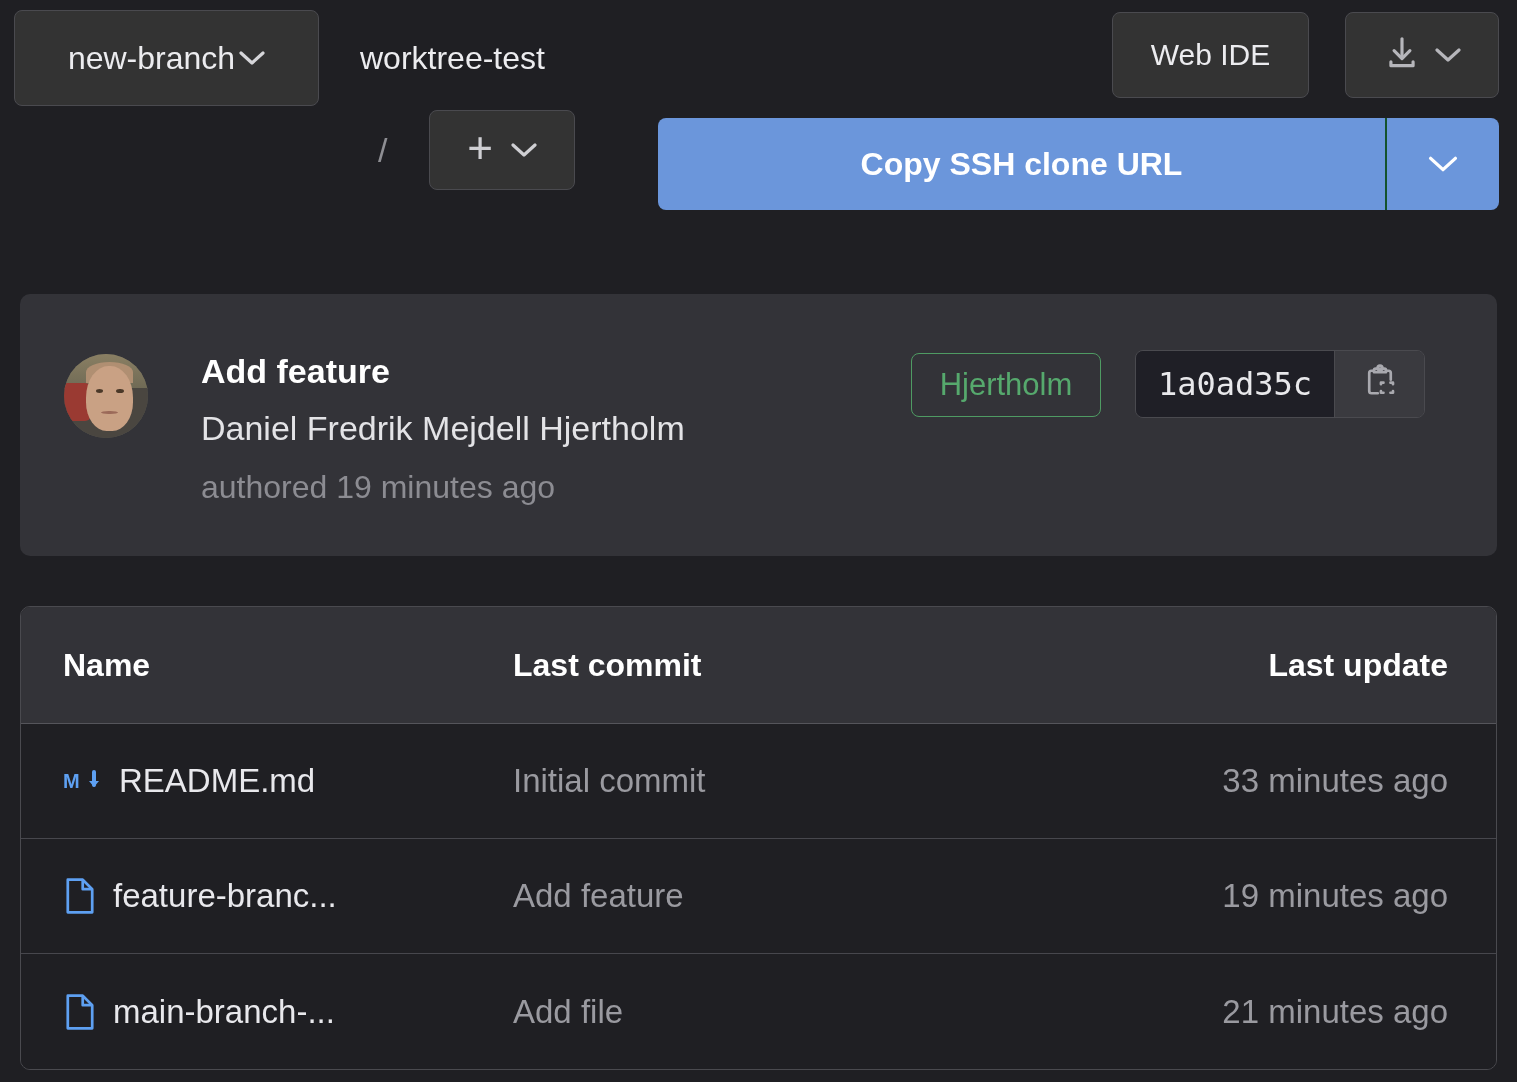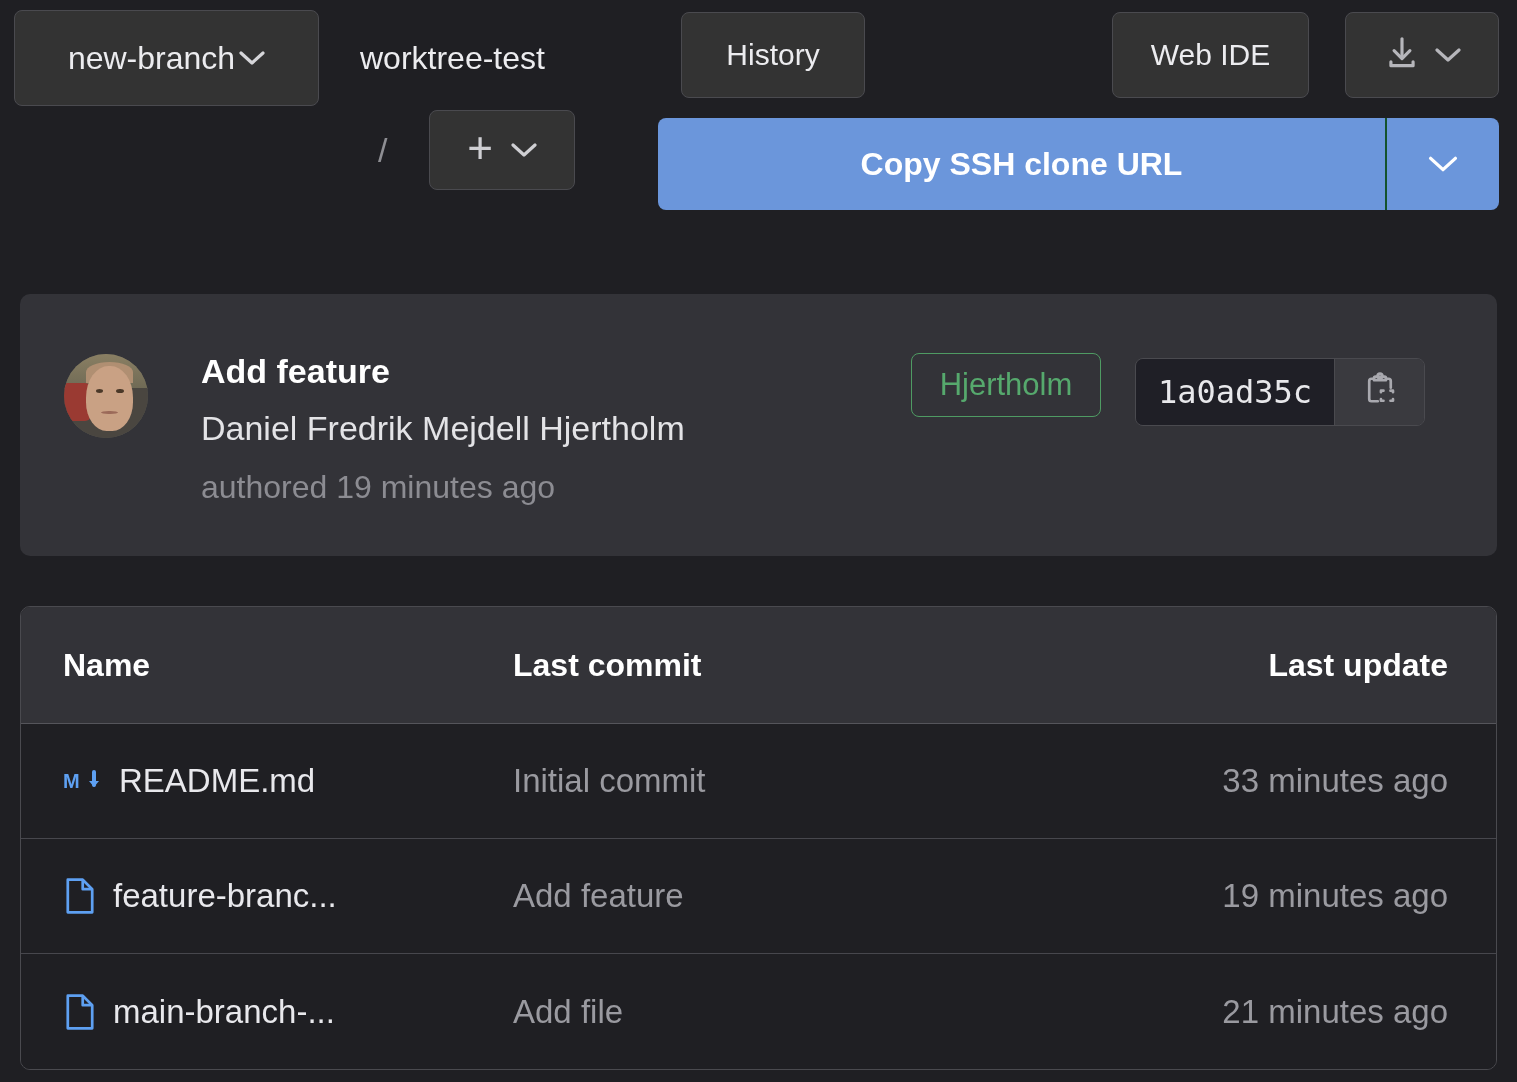--- a/index.html
+++ b/index.html
@@ -130,21 +130,20 @@
     display: flex; align-items: center; justify-content: center;
   }
 
   .sha-group {
     position: absolute; left: 1115px; top: 56px;
     height: 68px;
     display: flex; align-items: stretch;
     border: 1px solid #4a4a4f;
     border-radius: 8px;
     overflow: hidden;
-    margin-top: 8px;
   }
   .sha-value {
     background: #1f1f26;
     color: #e8e8eb;
     font-family: "DejaVu Sans Mono", monospace;
     font-size: 32px;
     padding: 0 22px;
     display: flex; align-items: center;
   }
   .sha-copy {
@@ -217,23 +216,20 @@
 
     <div class="btn add-btn">
       <span class="plus-glyph">+</span>
       <span class="chev">
         <svg width="26" height="16" viewBox="0 0 26 16">
             <path d="M2 3 L13 13 L24 3" fill="none" stroke="#cfcfd3" stroke-width="3.2" stroke-linecap="round" stroke-linejoin="round"></path>
           </svg>
       </span>
     </div>
 
-    <div class="btn history-btn">
-      <span>History</span>
-    </div>
 
 
     <div class="btn webide-btn">
       <span>Web IDE</span>
     </div>
 
     <div class="btn download-btn">
       <span>
         <svg width="38" height="38" viewBox="0 0 24 24" fill="none" stroke="#b6b6bb" stroke-width="2" stroke-linecap="round" stroke-linejoin="round">
           <path d="M12 3 L12 15"></path>

